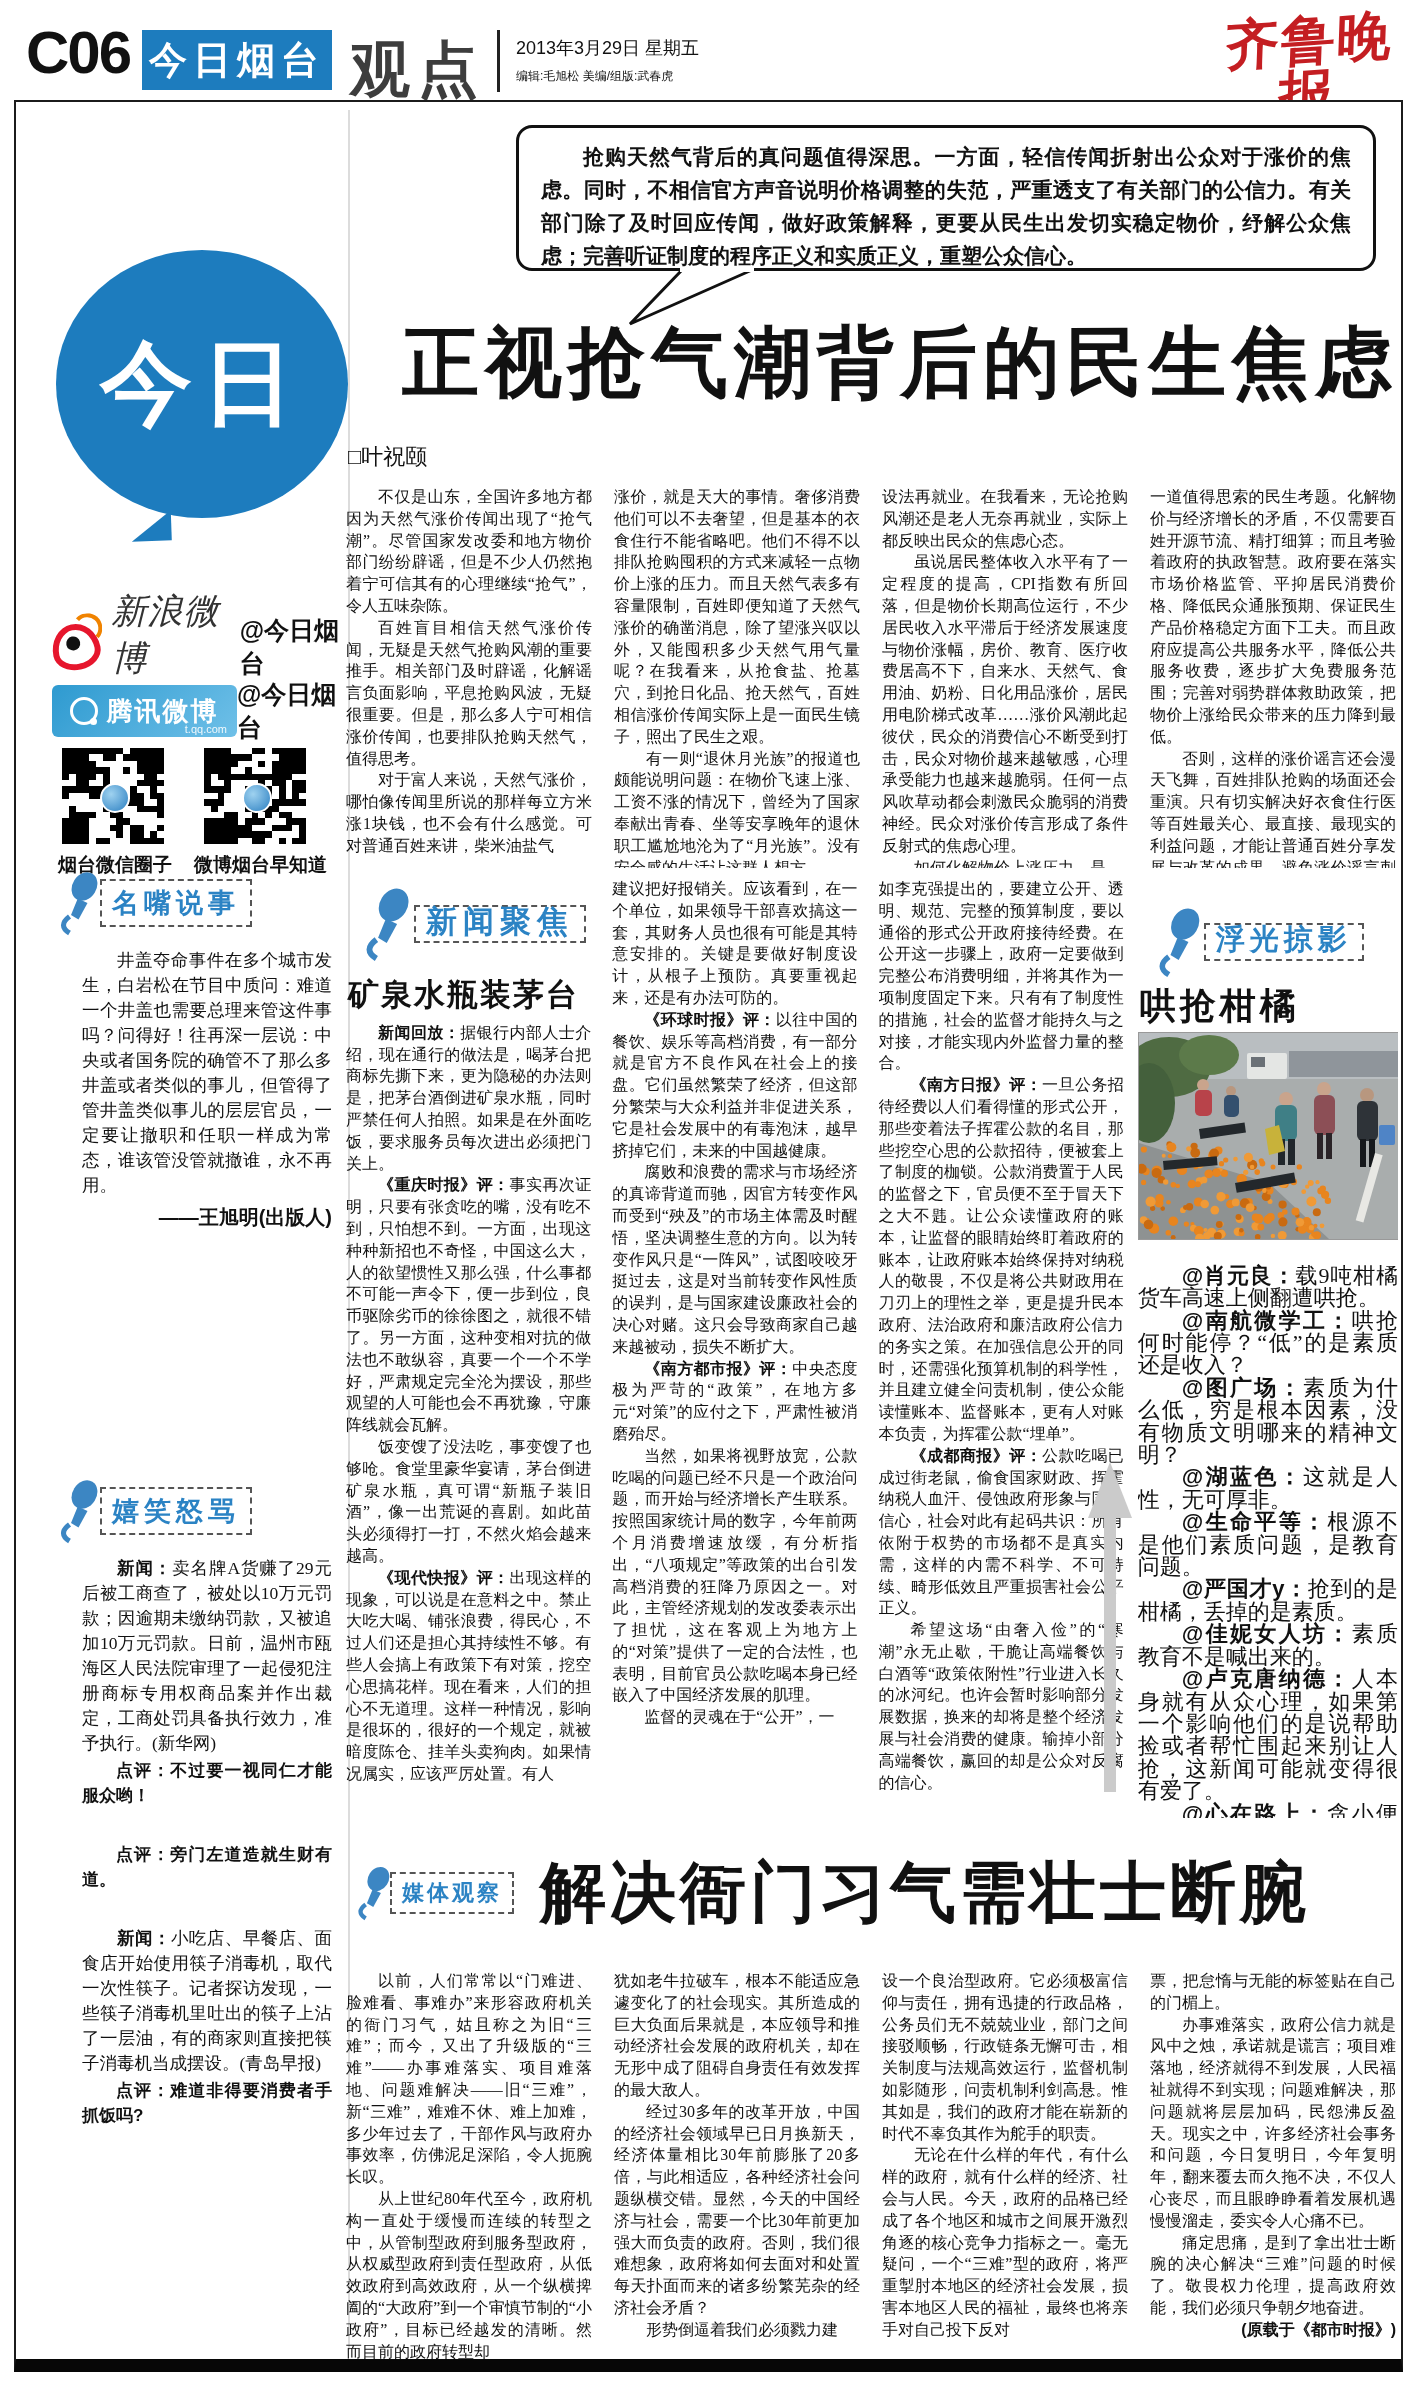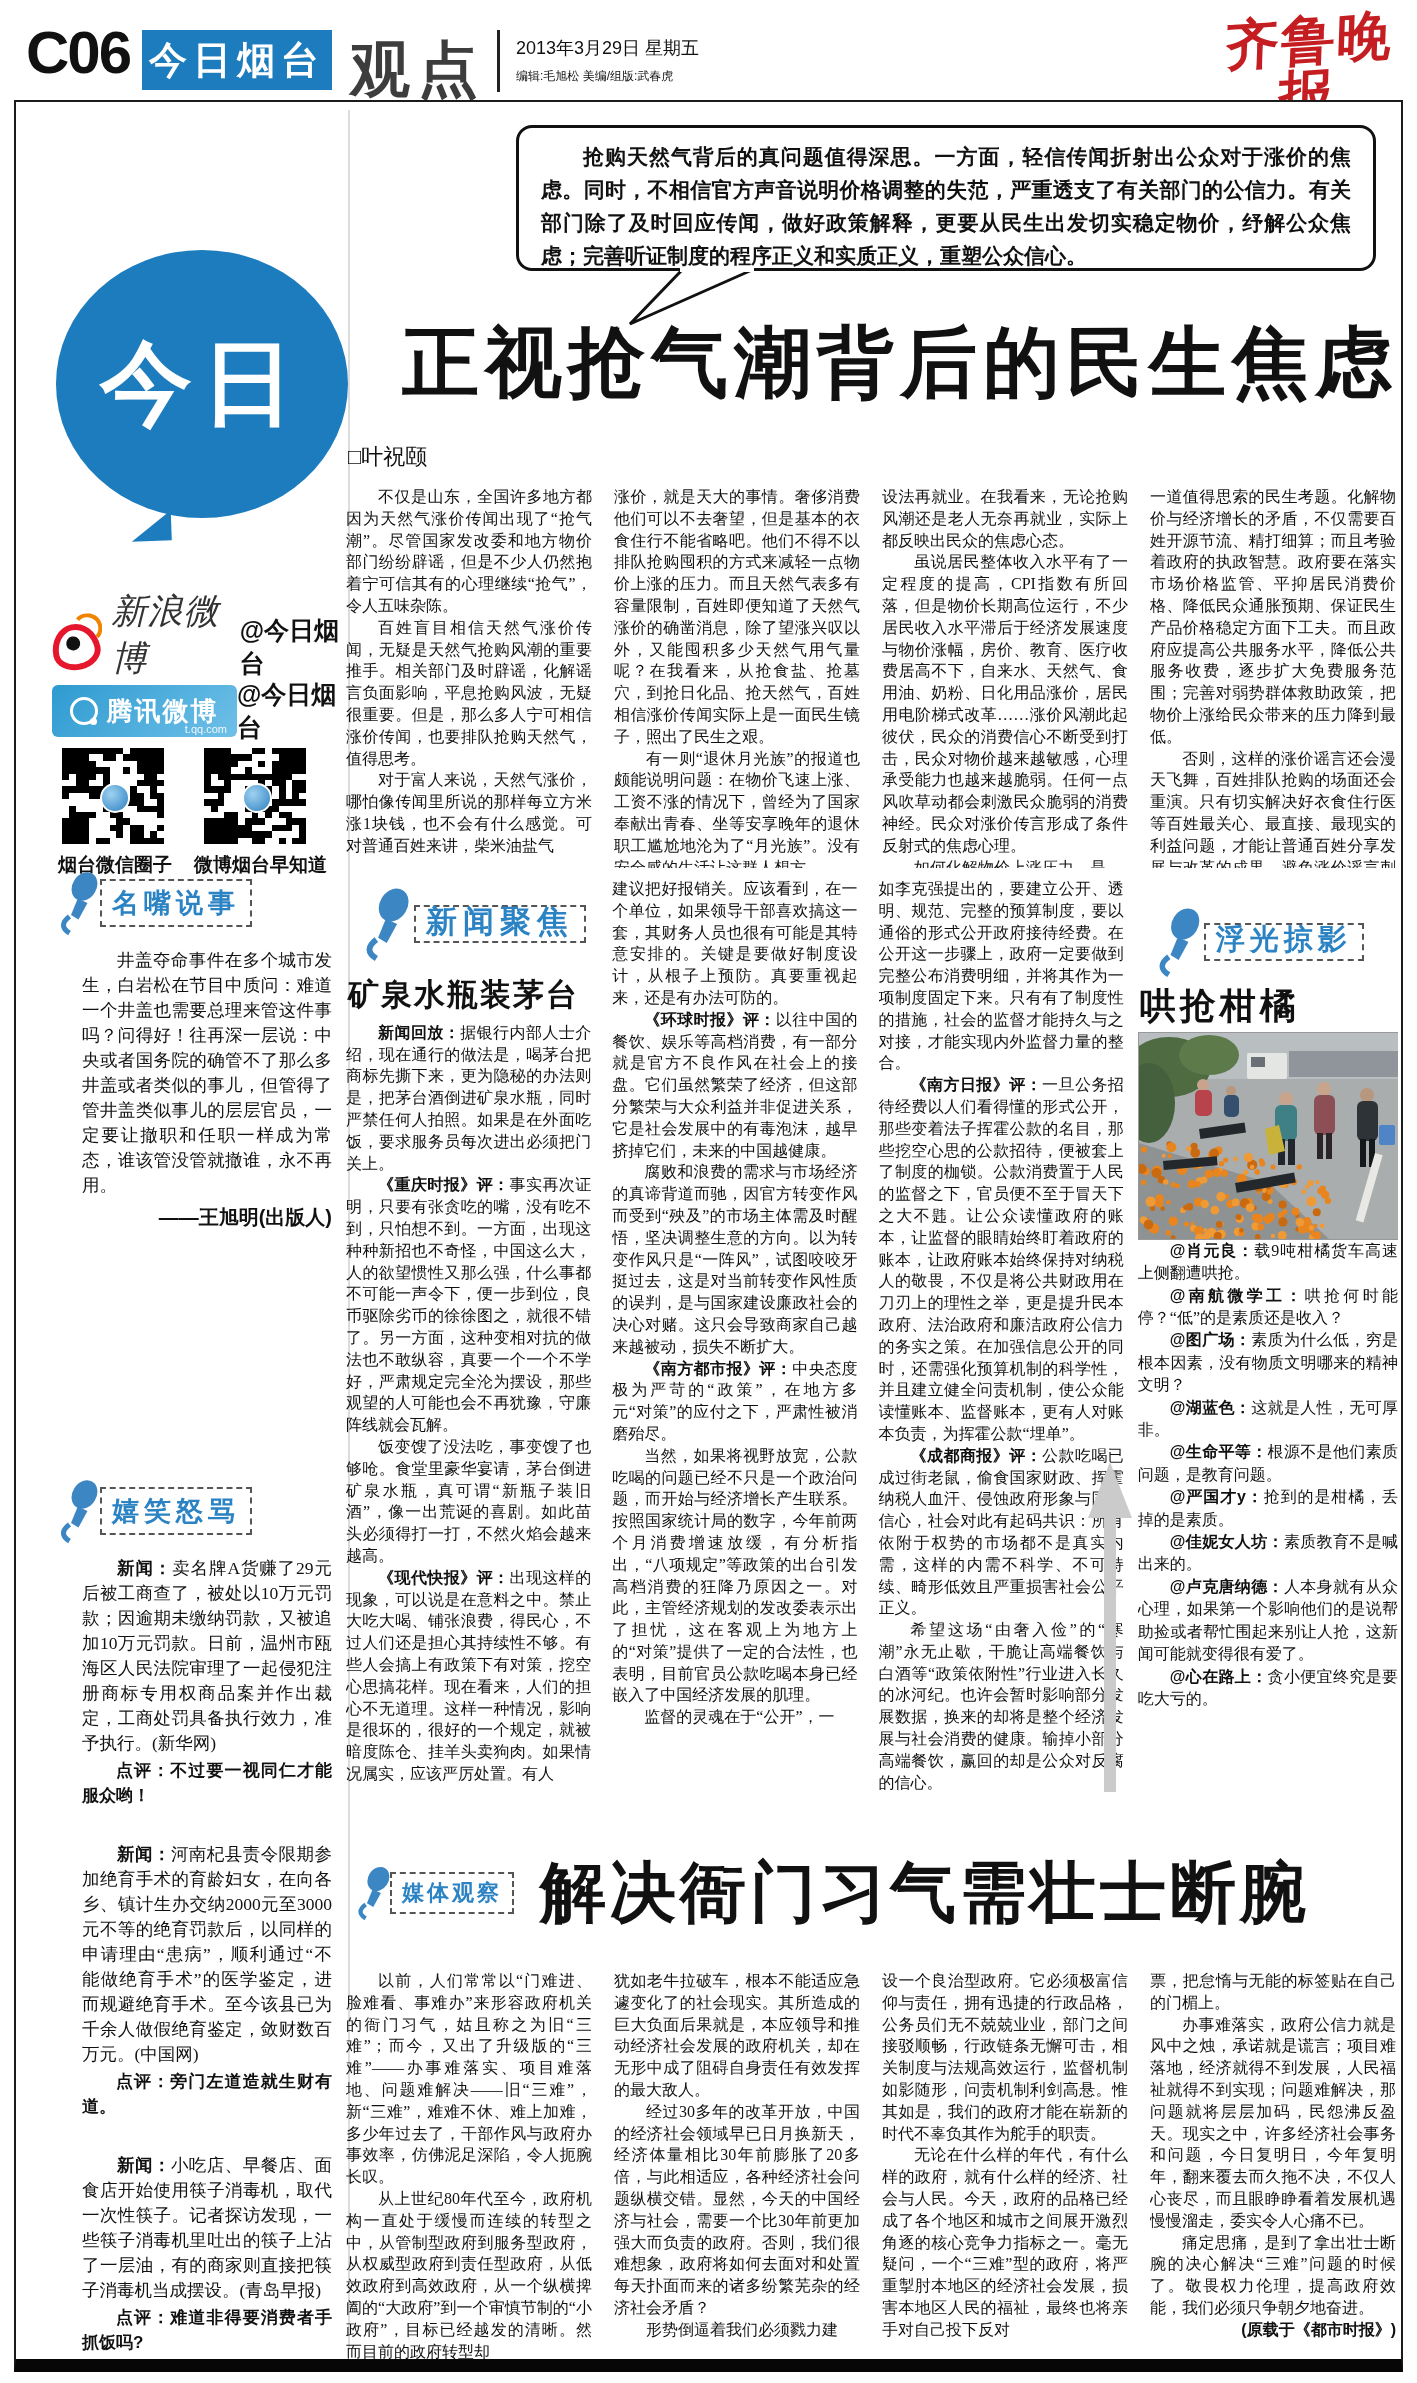--- a/index.html
+++ b/index.html
@@ -451,21 +451,20 @@
     </div>
 
     <div class="abs" style="left:0;top:1456px;width:332px;">
 
         <div class="xx-item">
           <p class="xx-news"><b class="plead">新闻：</b><span>卖名牌A货赚了29元后被工商查了，被处以10万元罚款；因逾期未缴纳罚款，又被追加10万元罚款。日前，温州市瓯海区人民法院审理了一起侵犯注册商标专用权商品案并作出裁定，工商处罚具备执行效力，准予执行。(新华网)</span></p>
           <p class="xx-comment">点评：不过要一视同仁才能服众哟！</p>
         </div>
 
         <div class="xx-item">
-          <p class="xx-news"><b class="plead">新闻：</b><span>河南杞县责令限期参加绝育手术的育龄妇女，在向各乡、镇计生办交纳2000元至3000元不等的绝育罚款后，以同样的申请理由“患病”，顺利通过“不能做绝育手术”的医学鉴定，进而规避绝育手术。至今该县已为千余人做假绝育鉴定，敛财数百万元。(中国网)</span></p>
           <p class="xx-comment">点评：旁门左道造就生财有道。</p>
         </div>
 
         <div class="xx-item">
           <p class="xx-news"><b class="plead">新闻：</b><span>小吃店、早餐店、面食店开始使用筷子消毒机，取代一次性筷子。记者探访发现，一些筷子消毒机里吐出的筷子上沾了一层油，有的商家则直接把筷子消毒机当成摆设。(青岛早报)</span></p>
           <p class="xx-comment">点评：难道非得要消费者手抓饭吗?</p>
         </div>
 
       </div>
   </div>
@@ -743,21 +742,21 @@
             <rect x="240" y="92" width="16" height="20" rx="2" fill="#4f84c6"></rect>
             <circle cx="64" cy="52" r="6" fill="#c9a48c"></circle>
               <rect x="56" y="57" width="17" height="26" rx="5" fill="#b8434a"></rect>
             <circle cx="92" cy="58" r="5" fill="#b8977f"></circle>
               <rect x="85" y="62" width="15" height="22" rx="5" fill="#34506e"></rect>
             <polygon points="126,96 140,92 146,118 130,122" fill="#c8b23a"></polygon>
           </g>
           <rect x="236" y="120" width="8" height="70" transform="rotate(16 236 120)" fill="#e8e8e4"></rect>
         </svg>
 
-        <div style="margin-top:0;font-size:16px;line-height:22.4px;text-align:justify;">
+        <div style="margin-top:25px;font-size:22px;line-height:22.4px;text-align:justify;">
 
         <p class="cmt"><b>@肖元良：</b><span>载9吨柑橘货车高速上侧翻遭哄抢。</span></p>
             <p class="cmt"><b>@南航微学工：</b><span>哄抢何时能停？“低”的是素质还是收入？</span></p>
             <p class="cmt"><b>@图广场：</b><span>素质为什么低，穷是根本因素，没有物质文明哪来的精神文明？</span></p>
             <p class="cmt"><b>@湖蓝色：</b><span>这就是人性，无可厚非。</span></p>
             <p class="cmt"><b>@生命平等：</b><span>根源不是他们素质问题，是教育问题。</span></p>
             <p class="cmt"><b>@严国才y：</b><span>抢到的是柑橘，丢掉的是素质。</span></p>
             <p class="cmt"><b>@佳妮女人坊：</b><span>素质教育不是喊出来的。</span></p>
             <p class="cmt"><b>@卢克唐纳德：</b><span>人本身就有从众心理，如果第一个影响他们的是说帮助捡或者帮忙围起来别让人抢，这新闻可能就变得很有爱了。</span></p>
             <p class="cmt"><b>@心在路上：</b><span>贪小便宜终究是要吃大亏的。</span></p>

